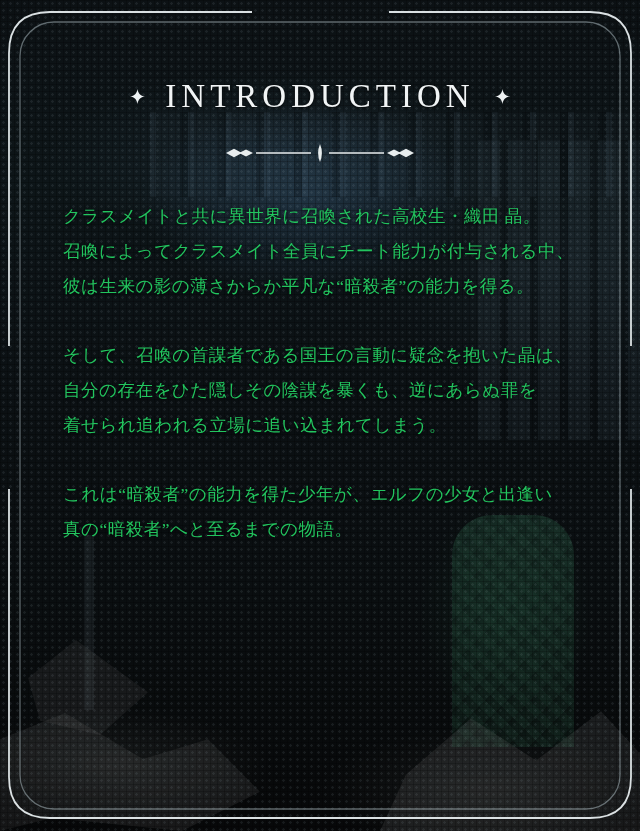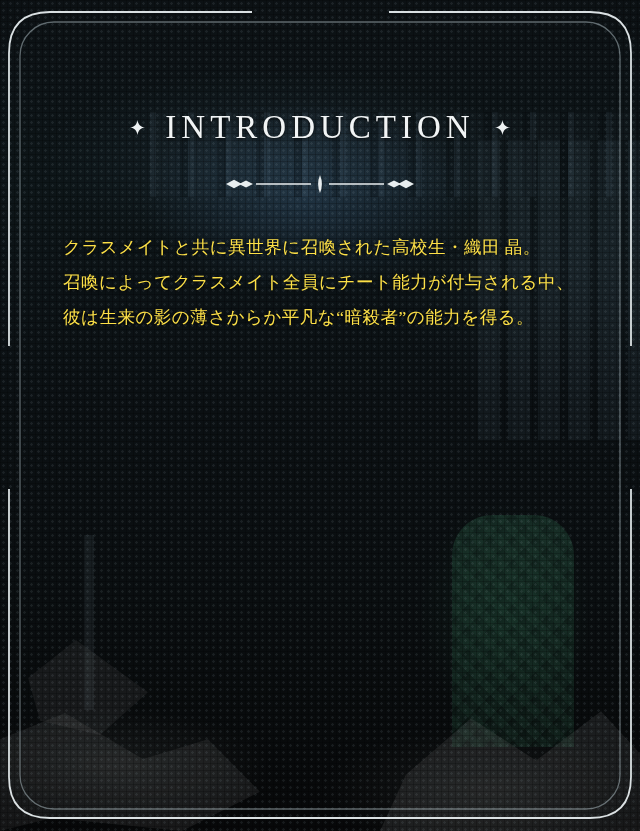--- a/index.html
+++ b/index.html
@@ -41,29 +41,29 @@
     background-image:
       radial-gradient(rgba(165,185,195,0.10) 1px, rgba(0,0,0,0) 1.5px),
       linear-gradient(rgba(0,0,0,0.20) 1px, rgba(0,0,0,0) 1px),
       linear-gradient(90deg, rgba(0,0,0,0.20) 1px, rgba(0,0,0,0) 1px);
     background-size:7px 7px,7px 7px,7px 7px;}
   .vignette{position:absolute;inset:0;
     background:radial-gradient(120% 100% at 50% 45%, rgba(0,0,0,0) 55%, rgba(2,4,5,0.55) 100%);}
   
   .frame{position:absolute;inset:0;pointer-events:none;}
   
-  .content{position:absolute;inset:0;margin-top:31px;}
+  .content{position:absolute;inset:0;}
   .title-row{display:flex;justify-content:center;align-items:center;gap:20px;margin-top:78px;}
   .title{margin:0;font-size:33px;font-weight:400;letter-spacing:5px;color:#f1f4f5;
     text-shadow:0 1px 3px rgba(0,0,0,0.7);font-family:"Liberation Serif","DejaVu Serif",serif;}
   .star svg{display:block;}
   .divider{display:block;margin:28px auto 0;}
   .paragraphs{margin:36px 40px 0 63px;}
   .paragraphs p{margin:0 0 34px 0;font-size:17.5px;line-height:35px;letter-spacing:0.5px;
-    color:#fde047;text-shadow:0 1px 4px rgba(0,0,0,0.9);}
+    color:#22c55e;text-shadow:0 1px 4px rgba(0,0,0,0.9);}
 </style>
 </head>
 <body>
 
 <div class="scene">
   <div class="win-band"></div>
   <div class="win-right"></div>
   <div class="pillar"></div>
   <div class="door"></div>
   <div class="debris-1"></div>
@@ -108,14 +108,16 @@
       <path d="M95 1 Q98.8 10 95 19 Q91.2 10 95 1 Z"></path>
     </g>
     <g stroke="#e8edee" stroke-width="1.5">
       <line x1="31" y1="10" x2="86" y2="10"></line>
       <line x1="104" y1="10" x2="159" y2="10"></line>
     </g>
   </svg>
 
   <div class="paragraphs">
       <p>クラスメイトと共に異世界に召喚された高校生・織田 晶。<br>召喚によってクラスメイト全員にチート能力が付与される中、<br>彼は生来の影の薄さからか平凡な“暗殺者”の能力を得る。</p>
+      <p>そして、召喚の首謀者である国王の言動に疑念を抱いた晶は、<br>自分の存在をひた隠しその陰謀を暴くも、逆にあらぬ罪を<br>着せられ追われる立場に追い込まれてしまう。</p>
+      <p>これは“暗殺者”の能力を得た少年が、エルフの少女と出逢い<br>真の“暗殺者”へと至るまでの物語。</p>
     </div>
 </div>
 
 </body></html>

